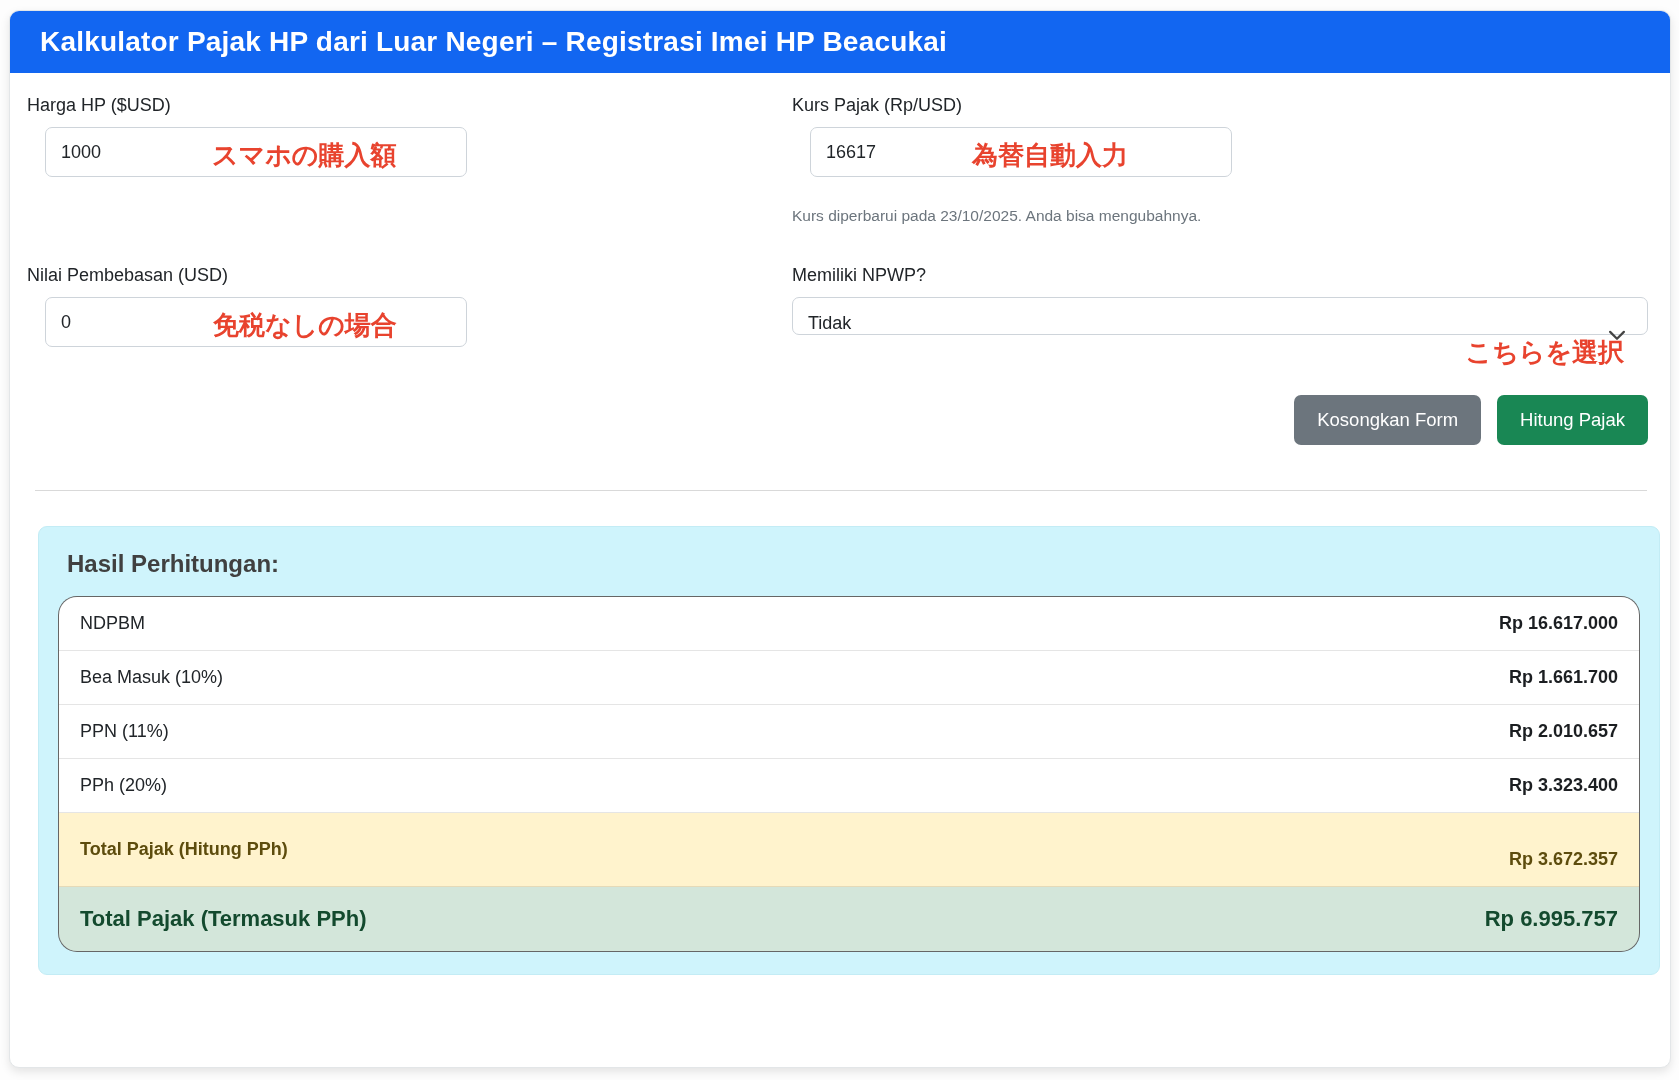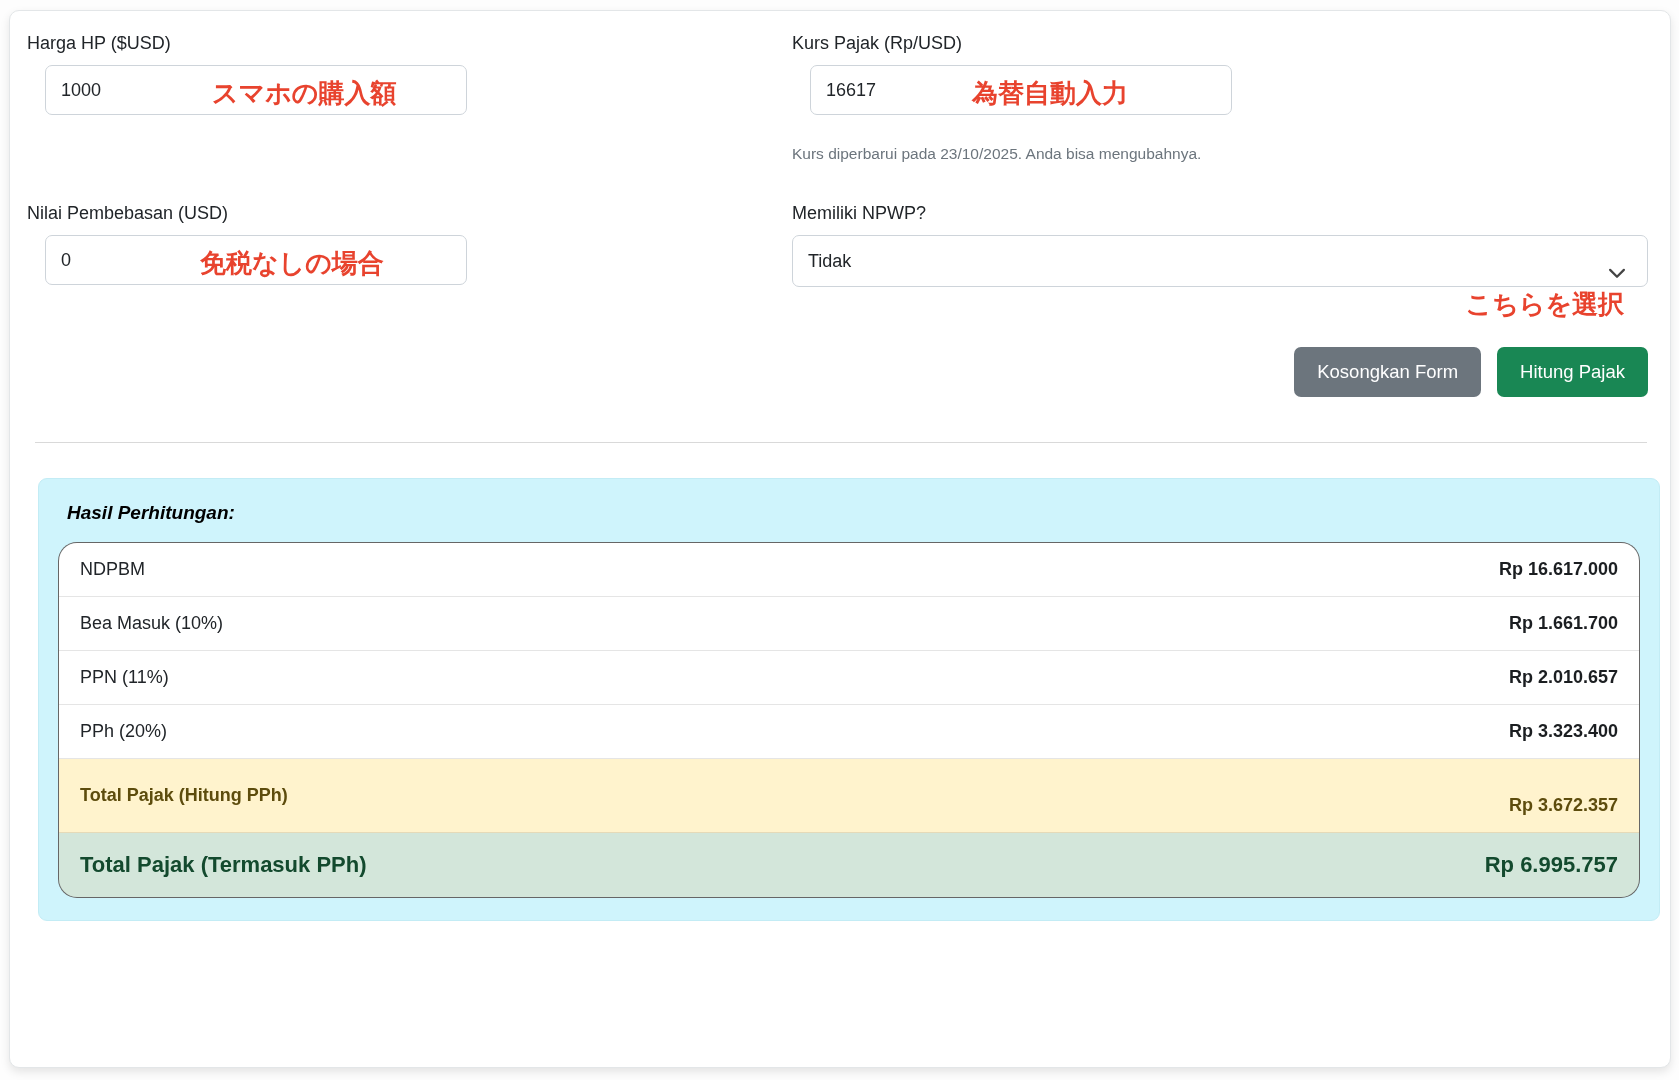--- a/index.html
+++ b/index.html
@@ -70,21 +70,21 @@
   .annotation.in-field { top: 11px; }
   .help-text {
     margin-top: 30px;
     font-size: 15.5px;
     color: #6c757d;
   }
   .form-row2 { margin-top: 40px; }
   .select-box {
     position: relative;
     width: 100%;
-    height: 52px;
+    height: 38px;
     border: 1px solid #ced4da;
     border-radius: 7px;
     background: #fff;
     font-size: 18px;
     color: #212529;
     line-height: 50px;
     padding: 0 44px 0 15px;
     cursor: pointer;
   }
   .select-box .chevron {
@@ -129,25 +129,24 @@
 
   .results-panel {
     margin: 35px 0 0 11px;
     width: 1622px;
     background: #cff4fc;
     border: 1px solid #c3ecf5;
     border-radius: 9px;
     padding: 21px 19px 22px 19px;
   }
   .results-heading {
-    color: #000000;
-    font-size: 19px;
+    color: #404040;
+    font-size: 24px;
     font-weight: bold;
     margin: 2px 0 18px 9px;
-    font-style: italic;
   }
   .results-list {
     border-radius: 19px;
     overflow: hidden;
     border: 1px solid rgba(0,0,0,0.11);
     background: #737373;
   }
   .result-row {
     display: flex;
     justify-content: space-between;
@@ -173,20 +172,23 @@
     padding: 19px 21px;
   }
   .result-row.success .row-value { color: #134a2e; }
 </style>
 </head>
 <body>
 
 <div class="page">
   <div class="card">
 
+    <div class="card-header">
+      <span>Kalkulator Pajak HP dari Luar Negeri – Registrasi Imei HP Beacukai</span>
+    </div>
 
     <div class="card-body">
       <div class="form-grid">
 
         <div>
           <label class="field-label">Harga HP ($USD)</label>
           <div class="input-wrap">
             <input class="text-input w-narrow" type="text" value="1000" style="">
             <span class="annotation in-field" style="left:185px;">スマホの購入額</span>
           </div>
@@ -198,21 +200,21 @@
             <input class="text-input w-narrow" type="text" value="16617" style="">
             <span class="annotation in-field" style="left:180px;">為替自動入力</span>
           </div>
           <div class="help-text">Kurs diperbarui pada 23/10/2025. Anda bisa mengubahnya.</div>
         </div>
 
         <div class="form-row2">
           <label class="field-label">Nilai Pembebasan (USD)</label>
           <div class="input-wrap">
             <input class="text-input w-narrow" type="text" value="0" style="">
-            <span class="annotation in-field" style="left:173px;">免税なしの場合</span>
+            <span class="annotation in-field" style="left:186px;">免税なしの場合</span>
           </div>
         </div>
 
         <div class="form-row2">
           <label class="field-label">Memiliki NPWP?</label>
           <div class="select-box">
             <span>Tidak</span>
             <span class="chevron">
               <svg width="20" height="20" viewBox="0 0 16 16">
                 <path d="M2.5 5.5 L8 11 L13.5 5.5" stroke="#444" stroke-width="1.8" fill="none" stroke-linecap="round" stroke-linejoin="round"></path>

